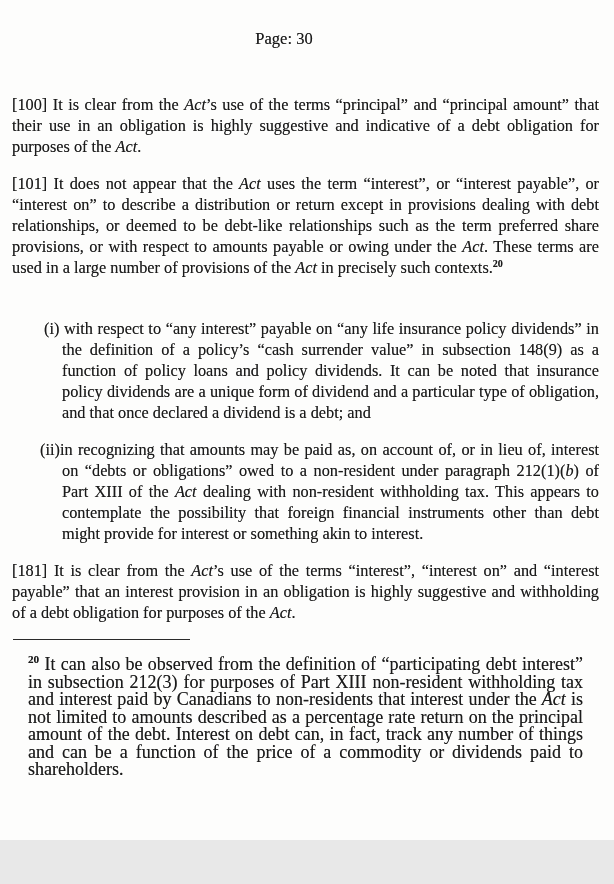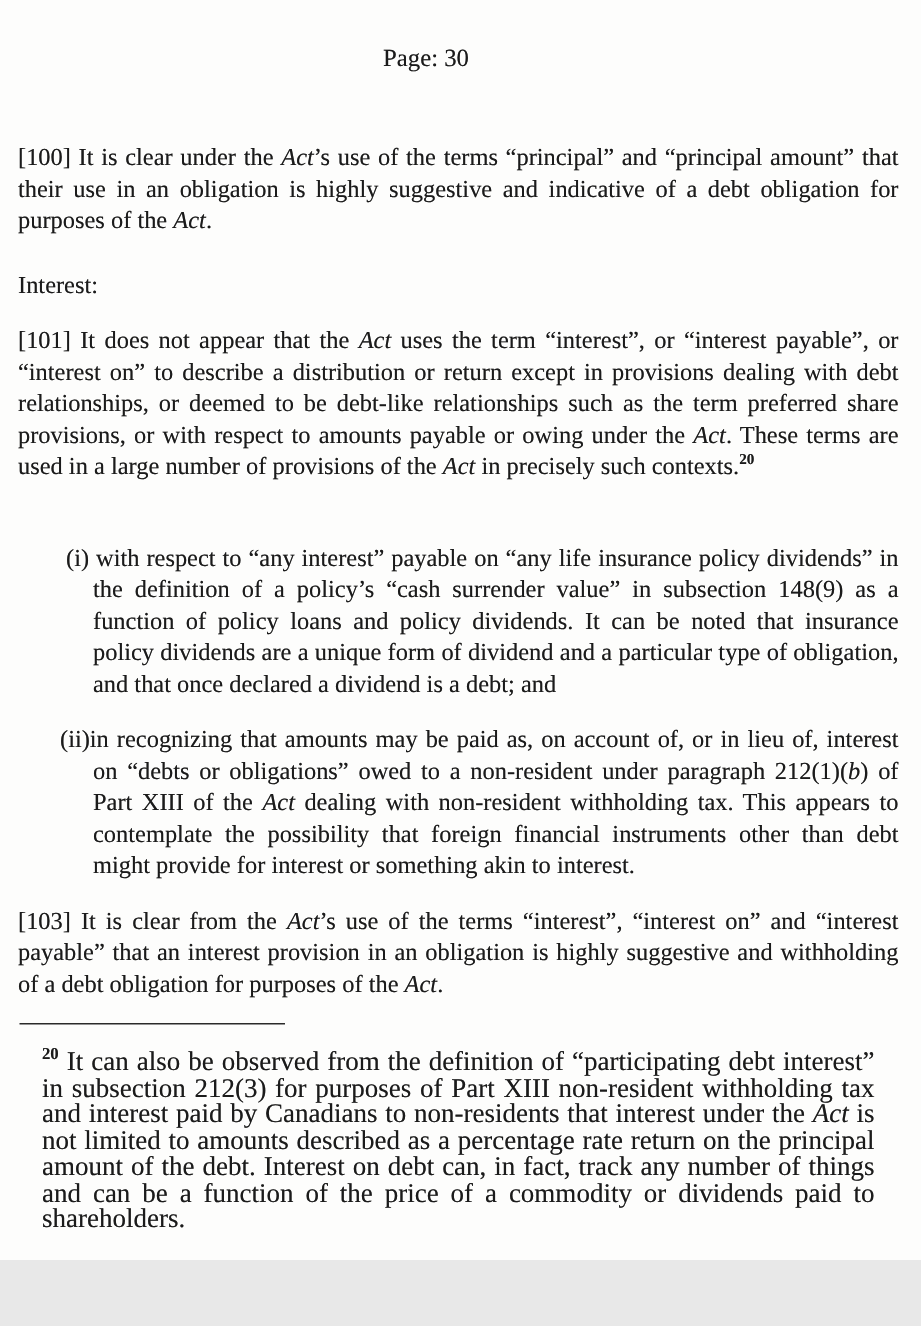--- a/index.html
+++ b/index.html
@@ -73,30 +73,29 @@
     text-justify: inter-word;
   }
 </style>
 </head>
 <body>
 
 <div class="page" style="background: rgb(253, 253, 252); color: rgb(27, 27, 27);">
   <div class="header">Page: 30</div>
 
   <div class="content">
-    <p class="para"><span>[100] It is clear under the </span><span class="it">Act</span><span>’s use of the terms “principal” and “principal amount” that their use in an obligation is highly suggestive and indicative of a debt obligation for purposes of the </span><span class="it">Act</span><span>.</span></p>
+    <p class="para"><span>[100] It is clear from the </span><span class="it">Act</span><span>’s use of the terms “principal” and “principal amount” that their use in an obligation is highly suggestive and indicative of a debt obligation for purposes of the </span><span class="it">Act</span><span>.</span></p>
 
-    <p class="para heading">Interest:</p>
 
     <p class="para"><span>[101] It does not appear that the </span><span class="it">Act</span><span> uses the term “interest”, or “interest payable”, or “interest on” to describe a distribution or return except in provisions dealing with debt relationships, or deemed to be debt-like relationships such as the term preferred share provisions, or with respect to amounts payable or owing under the </span><span class="it">Act</span><span>. These terms are used in a large number of provisions of the </span><span class="it">Act</span><span> in precisely such contexts.</span><sup>20</sup></p>
 
 
     <p class="para list-item item-i"><span>(i) with respect to “any interest” payable on “any life insurance policy dividends” in the definition of a policy’s “cash surrender value” in subsection 148(9) as a function of policy loans and policy dividends. It can be noted that insurance policy dividends are a unique form of dividend and a particular type of obligation, and that once declared a dividend is a debt; and</span></p>
 
     <p class="para list-item item-ii"><span>(ii)in recognizing that amounts may be paid as, on account of, or in lieu of, interest on “debts or obligations” owed to a non-resident under paragraph 212(1)(</span><span class="it">b</span><span>) of Part XIII of the </span><span class="it">Act</span><span> dealing with non-resident withholding tax. This appears to contemplate the possibility that foreign financial instruments other than debt might provide for interest or something akin to interest.</span></p>
 
-    <p class="para"><span>[103] It is clear from the </span><span class="it">Act</span><span>’s use of the terms “interest”, “interest on” and “interest payable” that an interest provision in an obligation is highly suggestive and withholding of a debt obligation for purposes of the </span><span class="it">Act</span><span>.</span></p>
+    <p class="para"><span>[181] It is clear from the </span><span class="it">Act</span><span>’s use of the terms “interest”, “interest on” and “interest payable” that an interest provision in an obligation is highly suggestive and withholding of a debt obligation for purposes of the </span><span class="it">Act</span><span>.</span></p>
 
     <div class="fn-rule"></div>
 
     <p class="footnote"><sup>20</sup><span> It can also be observed from the definition of “participating debt interest” in subsection 212(3) for purposes of Part XIII non-resident withholding tax and interest paid by Canadians to non-residents that interest under the </span><span class="it">Act</span><span> is not limited to amounts described as a percentage rate return on the principal amount of the debt. Interest on debt can, in fact, track any number of things and can be a function of the price of a commodity or dividends paid to shareholders.</span></p>
   </div>
 </div>
 
 </body></html>

